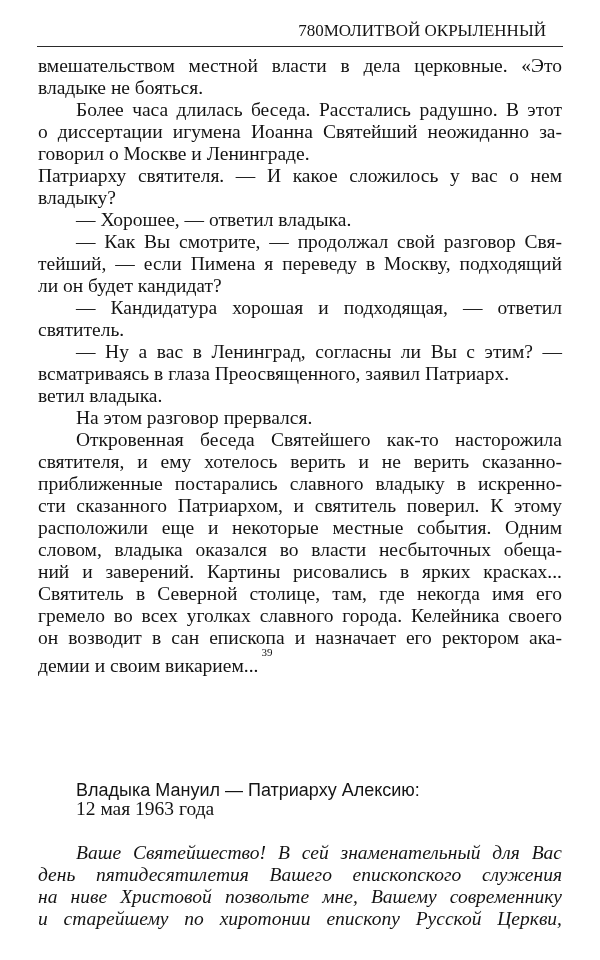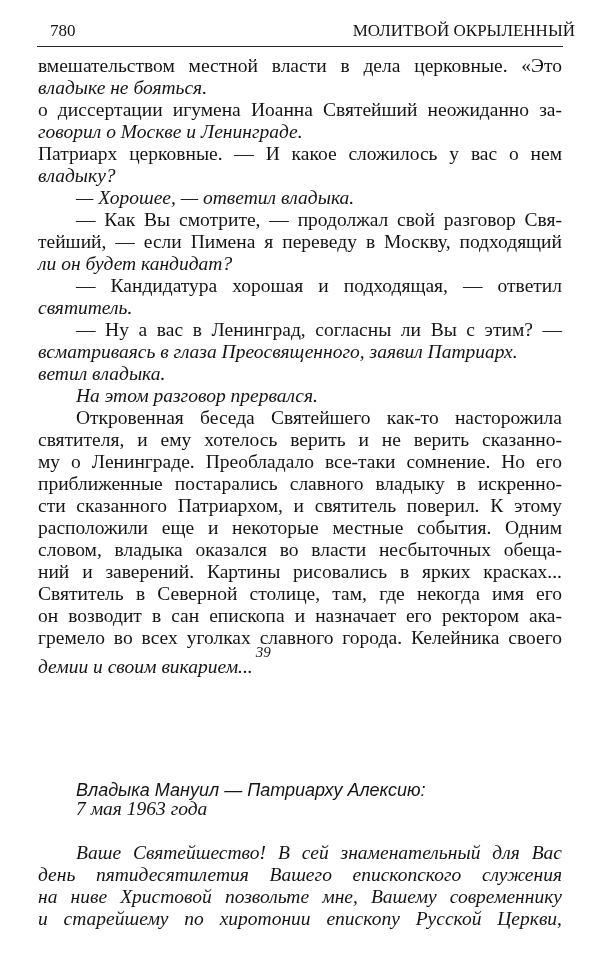--- a/index.html
+++ b/index.html
@@ -7,28 +7,28 @@
     position: relative;
     width: 600px;
     height: 960px;
     background: #ffffff;
     color: #141414;
     overflow: hidden;
     font-family: "Liberation Serif", "DejaVu Serif", serif;
   }
   .running-head {
     position: absolute;
-    left: 50px;
+    left: 21px;
     width: 525px;
     top: 21px;
     height: 20px;
     line-height: 20px;
     font-size: 17px;
     display: flex;
-    justify-content: space-between;
+    justify-content: flex-end;
   }
   .head-rule {
     position: absolute;
     left: 37px;
     width: 526px;
     top: 46px;
     height: 0;
     border-top: 1.5px solid #2a2a2a;
   }
   .text-block {
@@ -37,81 +37,81 @@
     width: 524px;
     font-size: 19.5px;
     line-height: 22px;
   }
   .ln {
     display: block;
     height: 22px;
     text-align: justify;
     text-align-last: justify;
   }
-  .ln.last { text-align: center; text-align-last: left; font-style: italic; }
+  .ln.last { text-align: center; text-align-last: left; }
   .ln.ind { padding-left: 38px; }
   .body-text { top: 55px; }
   .date-line { top: 798px; }
   .heading-line {
     top: 779px;
     font-family: "Liberation Sans", "DejaVu Sans", sans-serif;
     font-size: 18px;
   }
   .letter-text { top: 842px; font-style: italic; }
   .fn-ref {
-    font-size: 15px;
+    font-size: 11px;
     position: relative;
     top: -8px;
     margin-left: 3px;
   }
 </style>
 </head>
 <body>
 
 <div class="page">
 
   <div class="running-head">
     <span>780</span>
     <span>МОЛИТВОЙ ОКРЫЛЕННЫЙ</span>
   </div>
   <div class="head-rule"></div>
 
   <div class="text-block body-text">
     <span class="ln">вмешательством местной власти в дела церковные. «Это</span>
     <span class="ln last">владыке не бояться.</span>
+    <span class="ln ind">Более часа длилась беседа. Расстались радушно. В этот</span>
     <span class="ln">о диссертации игумена Иоанна Святейший неожиданно за-</span>
     <span class="ln last">говорил о Москве и Ленинграде.</span>
-    <span class="ln">Патриарх церковные. — И какое сложилось у вас о нем</span>
+    <span class="ln">Патриарху святителя. — И какое сложилось у вас о нем</span>
     <span class="ln last">владыку?</span>
     <span class="ln ind last">— Хорошее, — ответил владыка.</span>
     <span class="ln ind">— Как Вы смотрите, — продолжал свой разговор Свя-</span>
     <span class="ln">тейший, — если Пимена я переведу в Москву, подходящий</span>
     <span class="ln last">ли он будет кандидат?</span>
     <span class="ln ind">— Кандидатура хорошая и подходящая, — ответил</span>
     <span class="ln last">святитель.</span>
     <span class="ln ind">— Ну а вас в Ленинград, согласны ли Вы с этим? —</span>
     <span class="ln last">всматриваясь в глаза Преосвященного, заявил Патриарх.</span>
     <span class="ln last">ветил владыка.</span>
     <span class="ln ind last">На этом разговор прервался.</span>
     <span class="ln ind">Откровенная беседа Святейшего как-то насторожила</span>
     <span class="ln">святителя, и ему хотелось верить и не верить сказанно-</span>
-    <span class="ln">му о Ленинграде. Преобладало все-таки сомнение. Но его</span>
     <span class="ln">приближенные постарались славного владыку в искренно-</span>
     <span class="ln">сти сказанного Патриархом, и святитель поверил. К этому</span>
     <span class="ln">расположили еще и некоторые местные события. Одним</span>
     <span class="ln">словом, владыка оказался во власти несбыточных обеща-</span>
     <span class="ln">ний и заверений. Картины рисовались в ярких красках...</span>
     <span class="ln">Святитель в Северной столице, там, где некогда имя его</span>
+    <span class="ln">гремело во всех уголках славного города. Келейника своего</span>
     <span class="ln">он возводит в сан епископа и назначает его ректором ака-</span>
-    <span class="ln">гремело во всех уголках славного города. Келейника своего</span>
     <span class="ln last"><span>демии и своим викарием...</span><sup class="fn-ref">39</sup></span>
   </div>
 
   <div class="text-block date-line">
-    <span class="ln ind last">7 мая 1963 года</span>
+    <span class="ln ind last">12 мая 1963 года</span>
   </div>
 
   <div class="text-block heading-line">
     <span class="ln ind last">Владыка Мануил — Патриарху Алексию:</span>
   </div>
 
   <div class="text-block letter-text">
     <span class="ln ind">Ваше Святейшество! В сей знаменательный для Вас</span>
     <span class="ln">день пятидесятилетия Вашего епископского служения</span>
     <span class="ln">на ниве Христовой позвольте мне, Вашему современнику</span>

